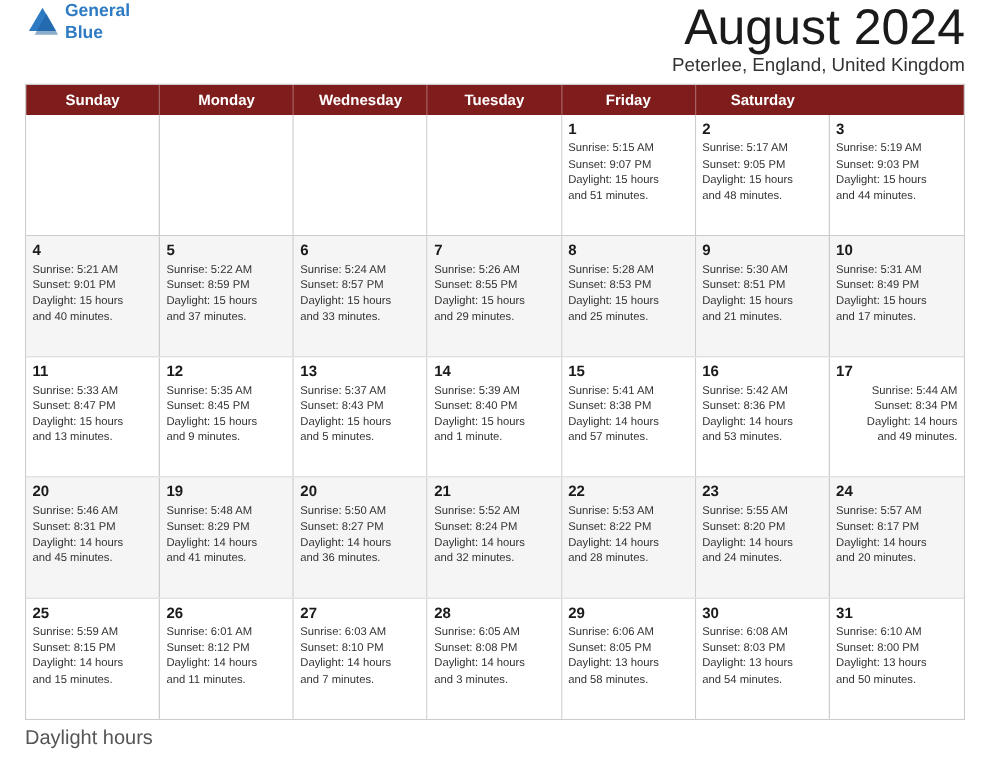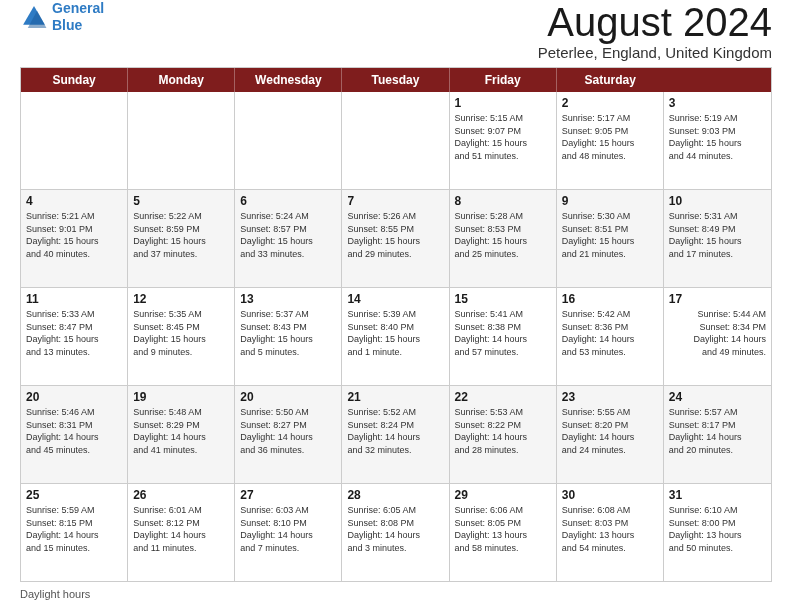--- a/index.html
+++ b/index.html
@@ -104,21 +104,21 @@
       color: #1a1a1a;
       margin-bottom: 2px;
     }
     .cell-info {
       font-size: 9px;
       line-height: 1.4;
       color: #333;
     }
     .footer {
       margin-top: 6px;
-      font-size: 11px;
+      font-size: 16px;
       color: #555;
       text-align: left;
     }
   </style>
 </head>
 <body>
 
 <div class="page">
   <div class="header">
     <div class="logo">

